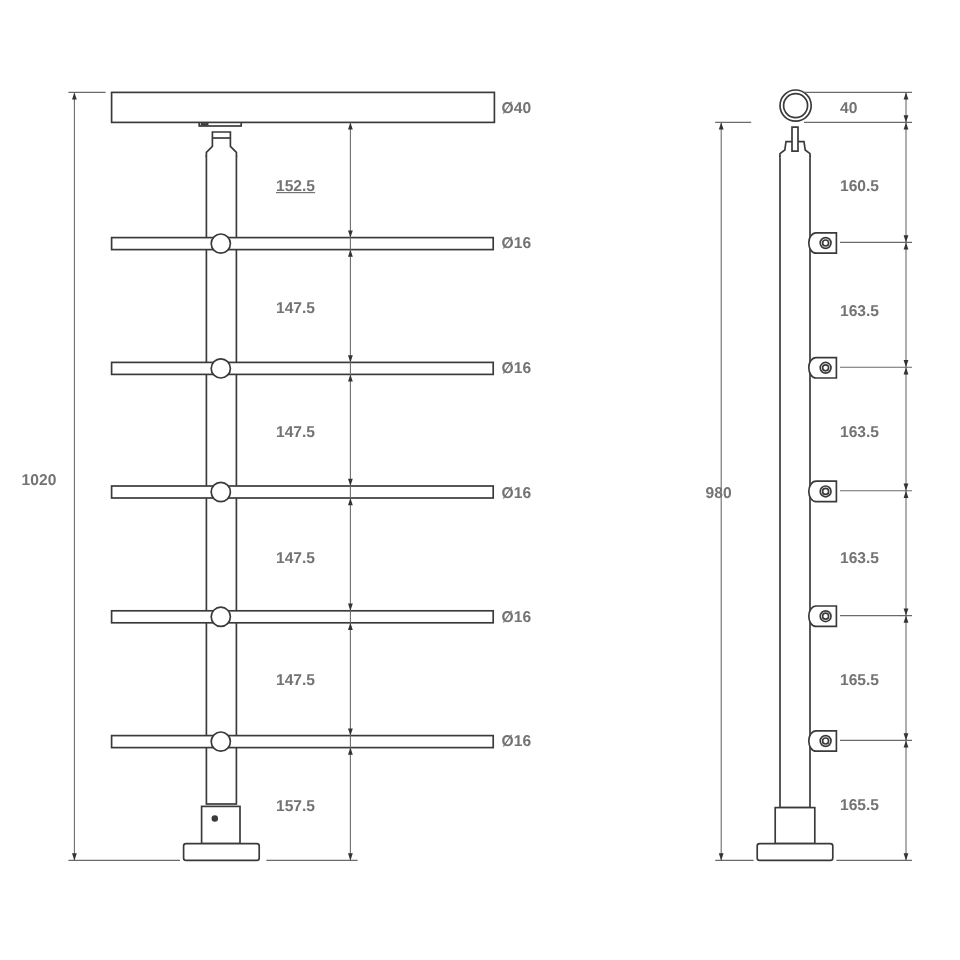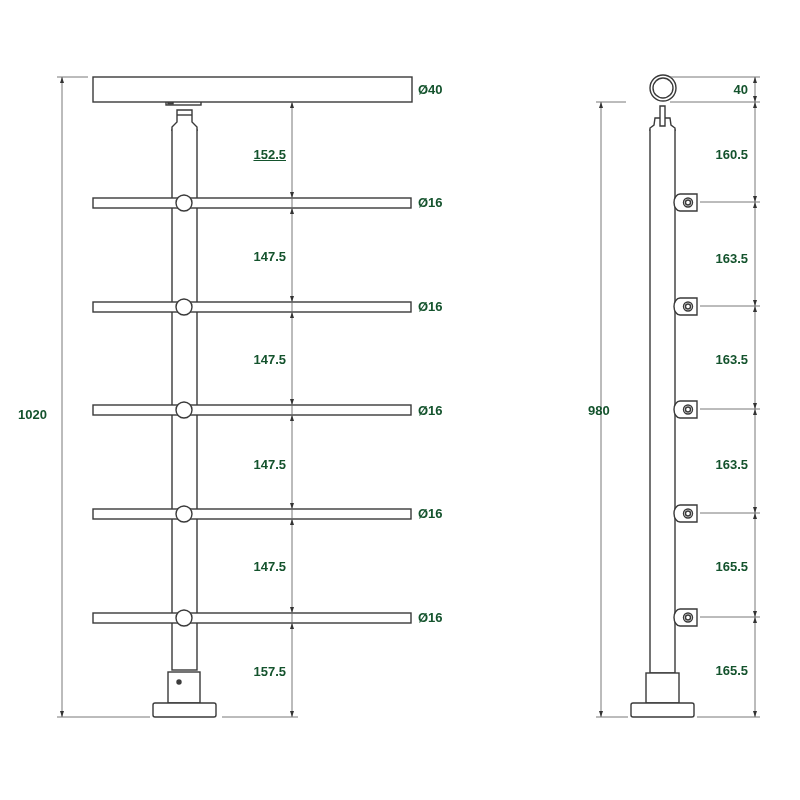--- a/index.html
+++ b/index.html
@@ -1,19 +1,19 @@
 <!DOCTYPE html>
 <html><head>
 <meta charset="utf-8">
 <style>
   html, body { margin: 0; padding: 0; background: #ffffff; }
   body { width: 800px; height: 800px; position: relative; overflow: hidden; font-family: "Liberation Sans", sans-serif; }
   #drawing { position: absolute; left: 0; top: 0; width: 800px; height: 800px; }
-  .lbl { position: absolute; font-family: "Liberation Sans", sans-serif; font-weight: bold; font-size: 13px; color: #14532d; line-height: 14px; white-space: nowrap; }
-  .lbl.r { text-align: right; }
+  .lbl { position: absolute; font-family: "Liberation Sans", sans-serif; font-weight: bold; font-size: 13px; color: #737373; line-height: 14px; white-space: nowrap; }
+  .lbl.r { }
 </style>
 </head>
 <body>
 
 <svg id="drawing" viewBox="0 0 800 800" xmlns="http://www.w3.org/2000/svg">
   <g fill="#ffffff" stroke="#3a3a3a" stroke-width="1.4">
 
     <g>
 
       <rect x="172" y="130" width="25" height="540"></rect>
@@ -137,21 +137,21 @@
     <path d="M755,409 l-2,-6 h4 z"></path>
       <path d="M755,409 l-2,6 h4 z"></path>
     <path d="M755,513 l-2,-6 h4 z"></path>
       <path d="M755,513 l-2,6 h4 z"></path>
     <path d="M755,617 l-2,-6 h4 z"></path>
       <path d="M755,617 l-2,6 h4 z"></path>
     <path d="M755,717 l-2,-6 h4 z"></path>
   </g>
 </svg>
 
-<div class="lbl" style="left:18px; top:408px;">1020</div>
+<div class="lbl" style="left:18px; top:393px;">1020</div>
 <div class="lbl" style="left:418px; top:83px;">Ø40</div>
 <div class="lbl" style="left:418px; top:196px;">Ø16</div>
 <div class="lbl" style="left:418px; top:300px;">Ø16</div>
 <div class="lbl" style="left:418px; top:404px;">Ø16</div>
 <div class="lbl" style="left:418px; top:507px;">Ø16</div>
 <div class="lbl" style="left:418px; top:611px;">Ø16</div>
 
 <div class="lbl r" style="left:230px; width:56px; top:148px;text-decoration:underline;">152.5</div>
 <div class="lbl r" style="left:230px; width:56px; top:250px;">147.5</div>
 <div class="lbl r" style="left:230px; width:56px; top:353px;">147.5</div>

